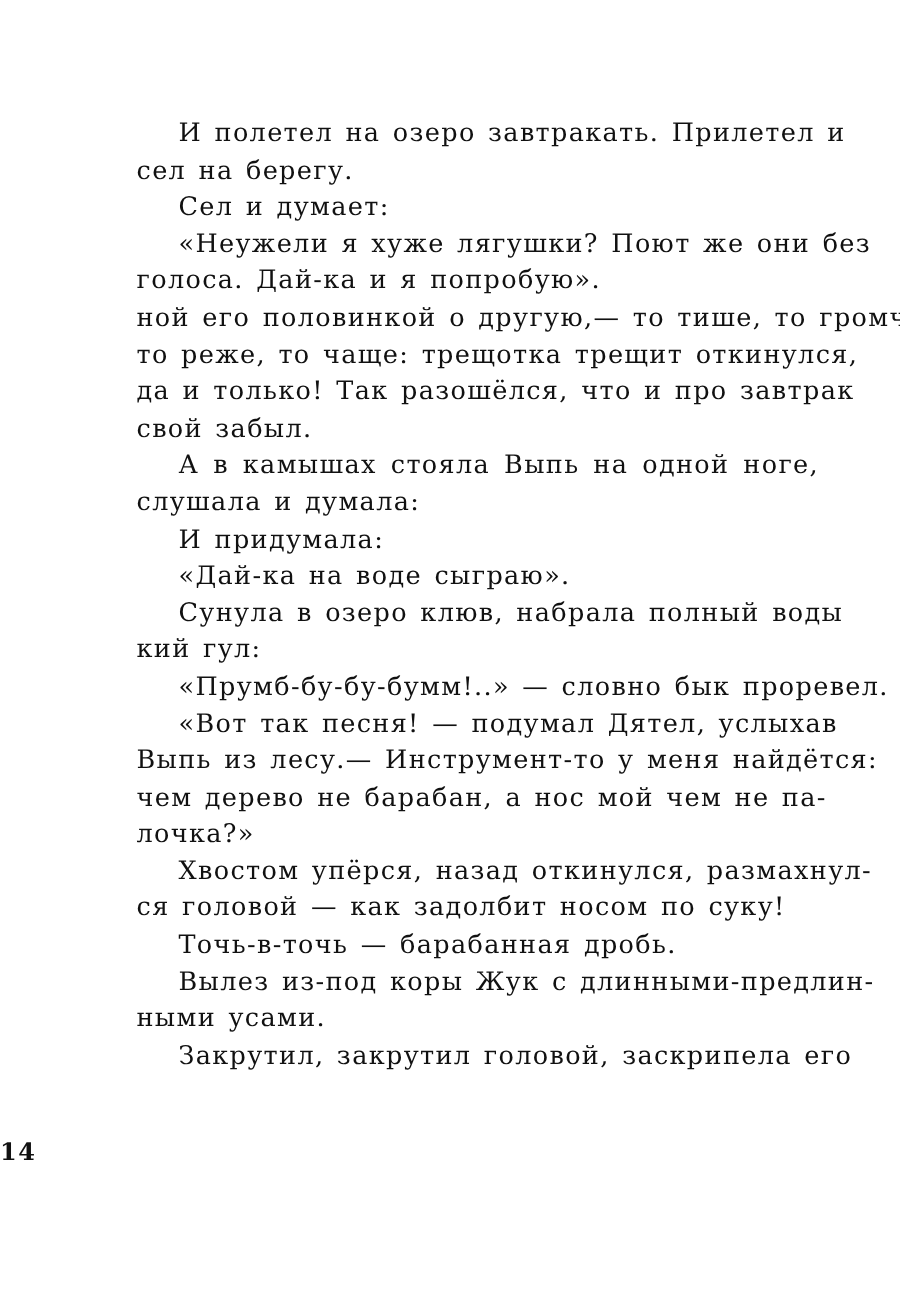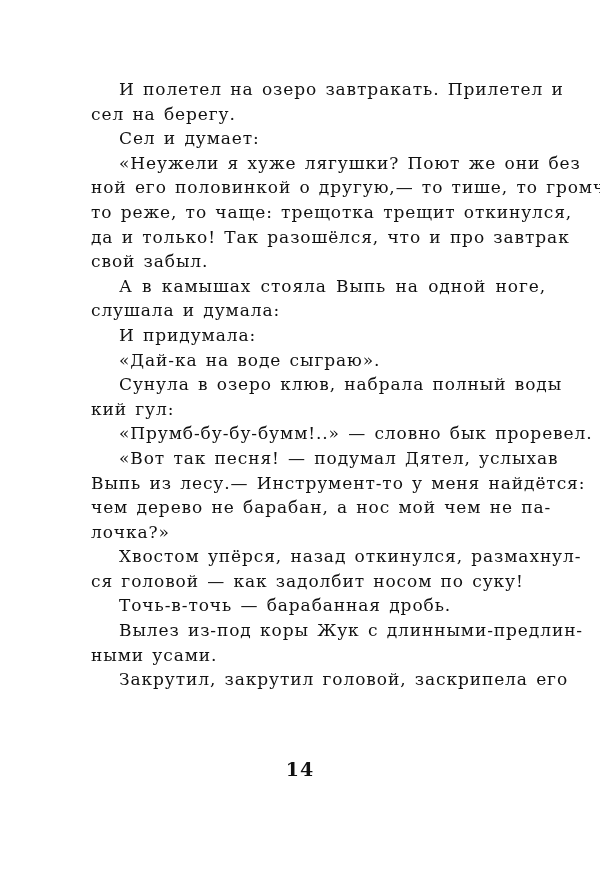--- a/index.html
+++ b/index.html
@@ -44,37 +44,37 @@
       padding-left: 28px;
     }
     .line.last {
       text-align-last: left;
     }
     .page-number {
       position: absolute;
       left: 0;
       width: 600px;
       top: 758px;
-      text-align: center;
       font-family: "DejaVu Serif", "Liberation Serif", serif;
       font-weight: bold;
-      font-size: 19px;
+      font-size: 16px;
       color: #111111;
       letter-spacing: 1px;
     }
   </style>
 </head>
 <body>
 
 <div class="page">
   <div class="text-block">
     <span class="line indent">И полетел на озеро завтракать. Прилетел и</span>
     <span class="line last">сел на берегу.</span>
     <span class="line indent last">Сел и думает:</span>
     <span class="line indent">«Неужели я хуже лягушки? Поют же они без</span>
+    <span class="line last">голоса. Дай-ка и я попробую».</span>
     <span class="line">ной его половинкой о другую,— то тише, то громче,</span>
     <span class="line">то реже, то чаще: трещотка трещит откинулся,</span>
     <span class="line">да и только! Так разошёлся, что и про завтрак</span>
     <span class="line last">свой забыл.</span>
     <span class="line indent">А в камышах стояла Выпь на одной ноге,</span>
     <span class="line last">слушала и думала:</span>
     <span class="line indent last">И придумала:</span>
     <span class="line indent last">«Дай-ка на воде сыграю».</span>
     <span class="line indent">Сунула в озеро клюв, набрала полный воды</span>
     <span class="line last">кий гул:</span>

